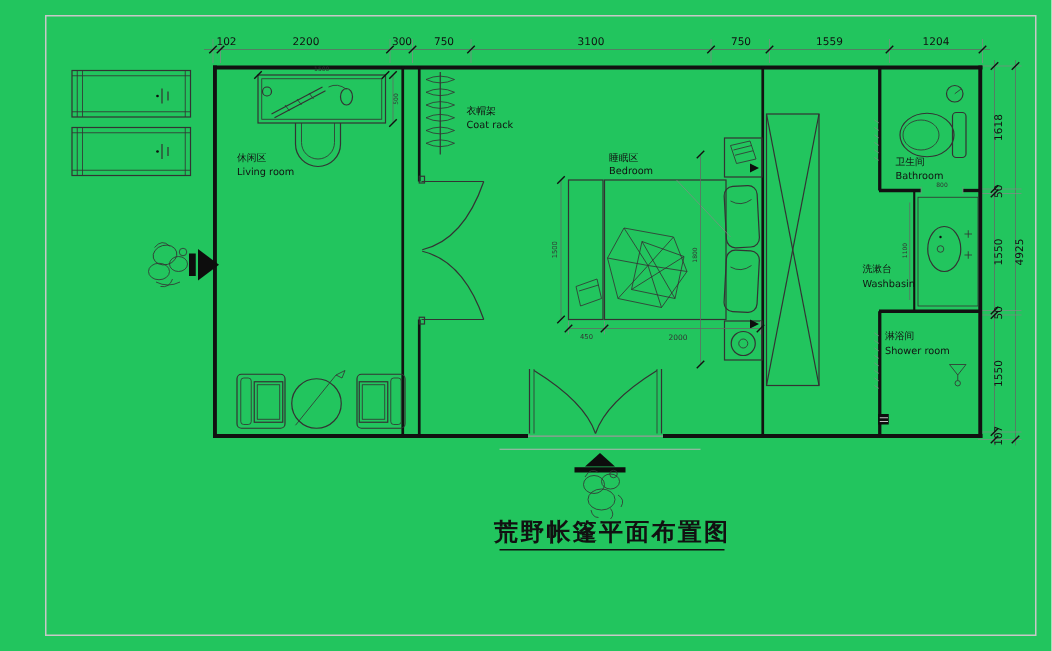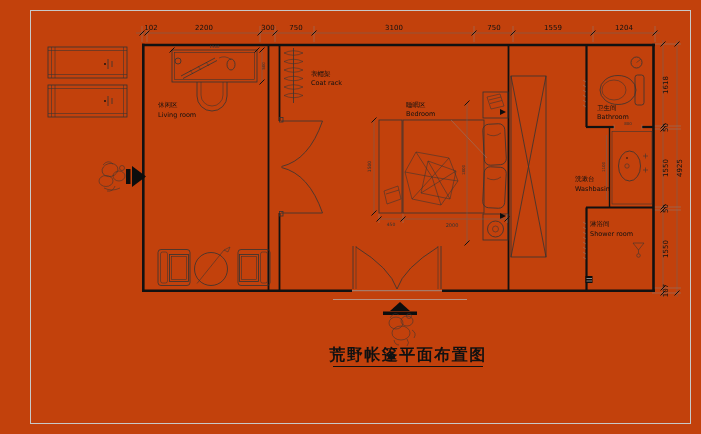--- a/index.html
+++ b/index.html
@@ -1,16 +1,16 @@
 <!DOCTYPE html>
 <html><head>
 <meta charset="utf-8">
 <style>
   html,body{margin:0;padding:0;background:#fff;}
-  #canvas{position:relative;width:701px;height:434px;background:#c2410c;overflow:hidden;
+  #canvas{position:relative;width:701px;height:434px;background:#22c55e;overflow:hidden;
           font-family:"DejaVu Sans",sans-serif;}
   svg{display:block;}
   svg text{font-family:"DejaVu Sans",sans-serif;fill:#111;}
   .w   {stroke:#111;fill:none;}
   .f   {stroke:#333;fill:none;stroke-width:.8;}
   .f2  {stroke:#333;fill:none;stroke-width:.55;}
   .dim {stroke:#666;stroke-width:.5;fill:none;}
   .ext {stroke:#888;stroke-width:.45;fill:none;}
   .tick{stroke:#111;stroke-width:1;}
   .dt  {font-size:7px;text-anchor:middle;}

